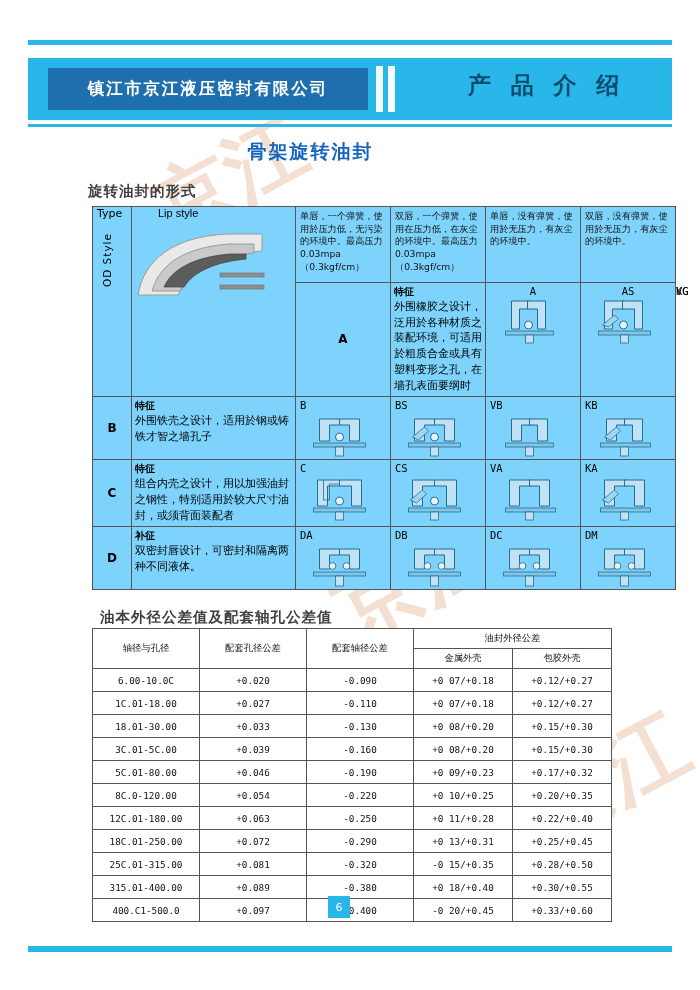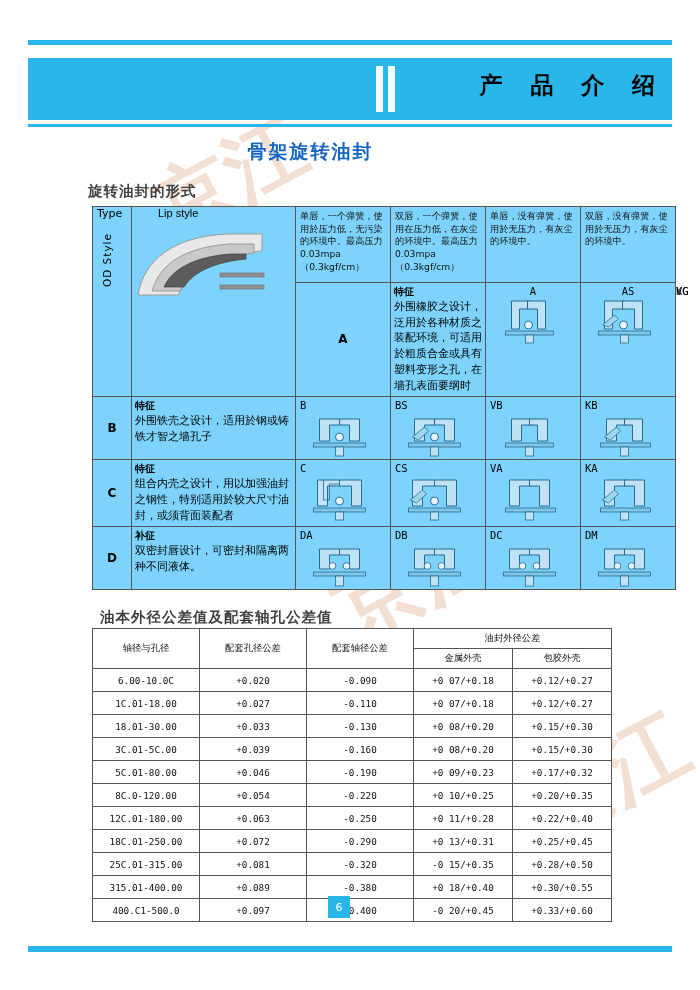--- a/index.html
+++ b/index.html
@@ -57,26 +57,26 @@
     width: 7px; height: 46px;
     background: #ffffff;
     opacity: .95;
   }
   .header-sep.s1 { left: 348px; }
   .header-sep.s2 { left: 360px; }
   .header-title {
     position: absolute;
     left: 404px; top: 12px;
     width: 230px;
-    text-align: right;
-    color: #000000;
+    text-align: center;
+    color: #0c4a6e;
     font-size: 23px;
     font-weight: bold;
     letter-spacing: 7px;
-    font-family: Liberation Mono, monospace;
+    font-family: Liberation Serif, serif;
   }
   .header-underline {
     position: absolute;
     left: 28px; top: 124px;
     width: 644px; height: 3px;
     background: #29b6e8;
   }
 
   
   .wm {
@@ -262,20 +262,23 @@
 
   <div class="wm wm1">京江</div>
   <div class="wm wm2">京江</div>
   <div class="wm wm3">京江</div>
   <div class="wm wm4">京江</div>
 
   <div class="top-band"></div>
 
   <div class="header-band">
     <div class="header-band-inner">
+      <div class="company-box">
+        <span class="company-name">镇江市京江液压密封有限公司</span>
+      </div>
       <div class="header-sep s1"></div>
       <div class="header-sep s2"></div>
       <div class="header-title">产 品 介 绍</div>
     </div>
   </div>
   <div class="header-underline"></div>
 
   <div class="doc-title">骨架旋转油封</div>
 
   <div class="sec-title t1">旋转油封的形式</div>

